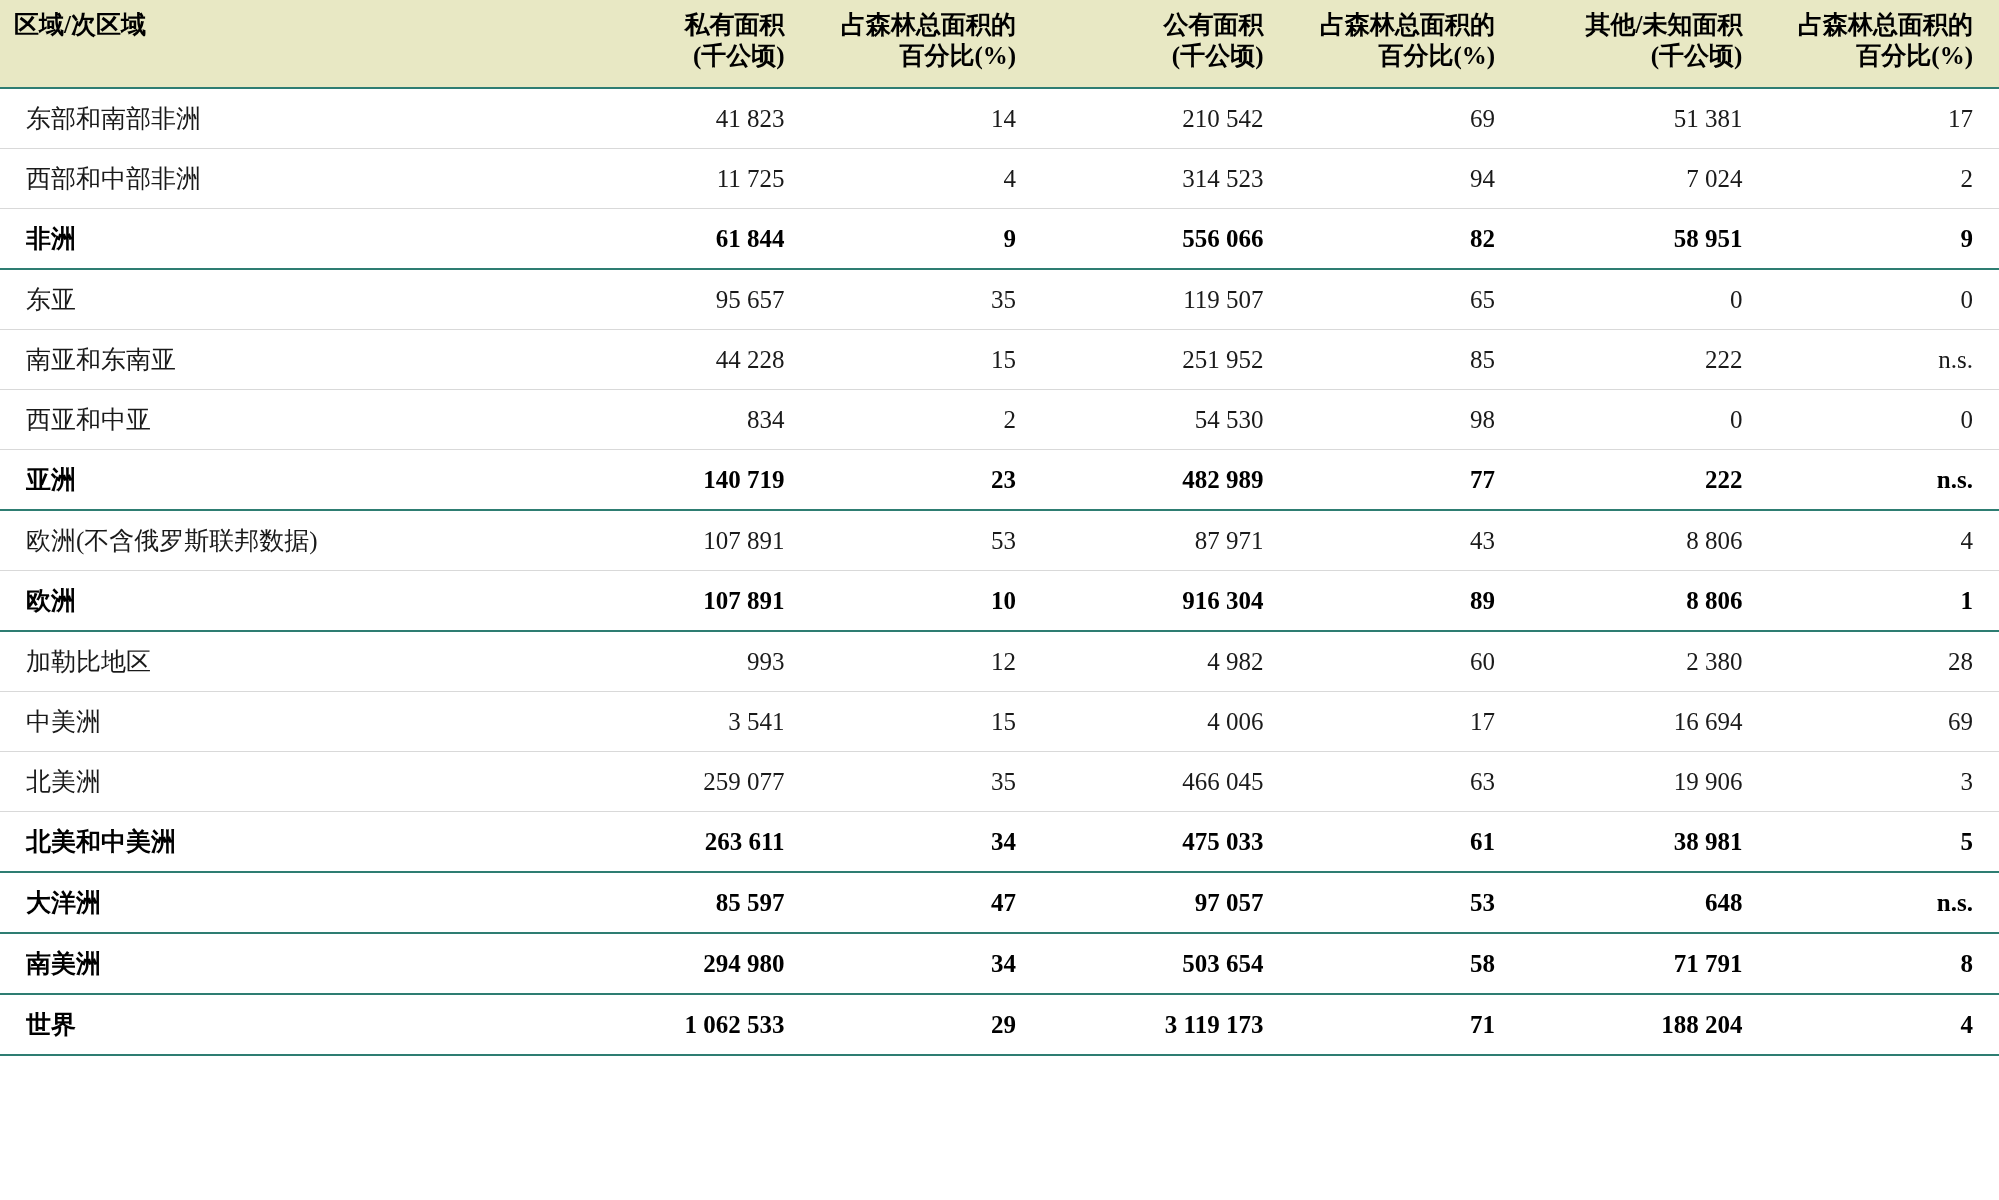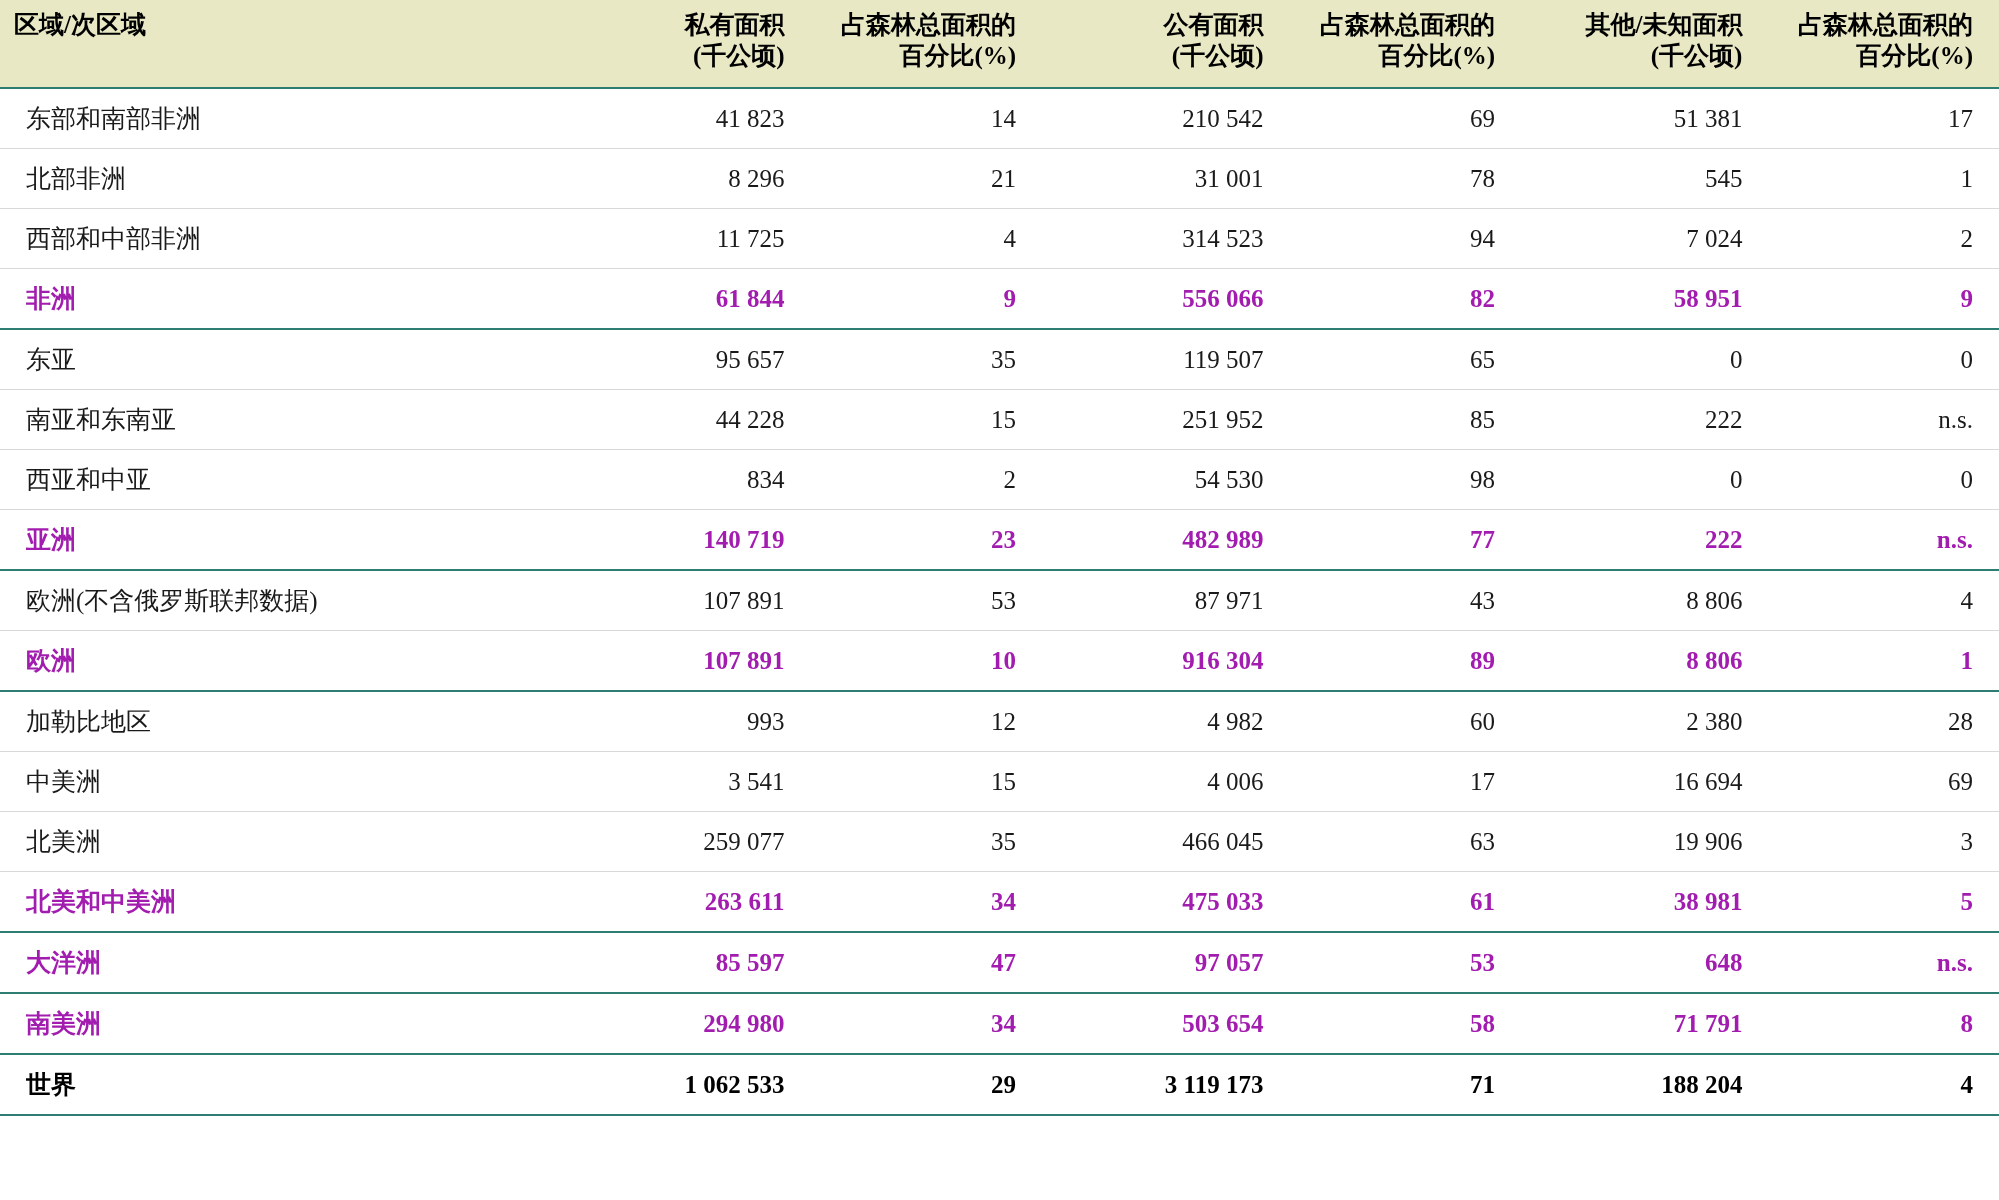--- a/index.html
+++ b/index.html
@@ -57,21 +57,21 @@
     padding: 13px 26px 13px 26px;
     text-align: right;
     border-bottom: 1px solid #d9d9d9;
     white-space: nowrap;
   }
   tbody td.first {
     text-align: left;
   }
   tbody tr.total td {
     font-weight: bold;
-    color: #a21caf;
+    color: #000000;
     border-bottom: 2px solid #2e7d72;
   }
   tbody tr.world td {
     font-weight: bold;
     color: #000000;
     border-bottom: 2px solid #2e7d72;
   }
   tbody tr:first-child td {
     border-top: 2px solid #2e7d72;
   }
@@ -125,29 +125,20 @@
         <tr class="normal">
           <td class="first">东部和南部非洲</td>
           <td>41 823</td>
           <td>14</td>
           <td>210 542</td>
           <td>69</td>
           <td>51 381</td>
           <td>17</td>
         </tr>
         <tr class="normal">
-          <td class="first">北部非洲</td>
-          <td>8 296</td>
-          <td>21</td>
-          <td>31 001</td>
-          <td>78</td>
-          <td>545</td>
-          <td>1</td>
-        </tr>
-        <tr class="normal">
           <td class="first">西部和中部非洲</td>
           <td>11 725</td>
           <td>4</td>
           <td>314 523</td>
           <td>94</td>
           <td>7 024</td>
           <td>2</td>
         </tr>
         <tr class="total">
           <td class="first">非洲</td>

